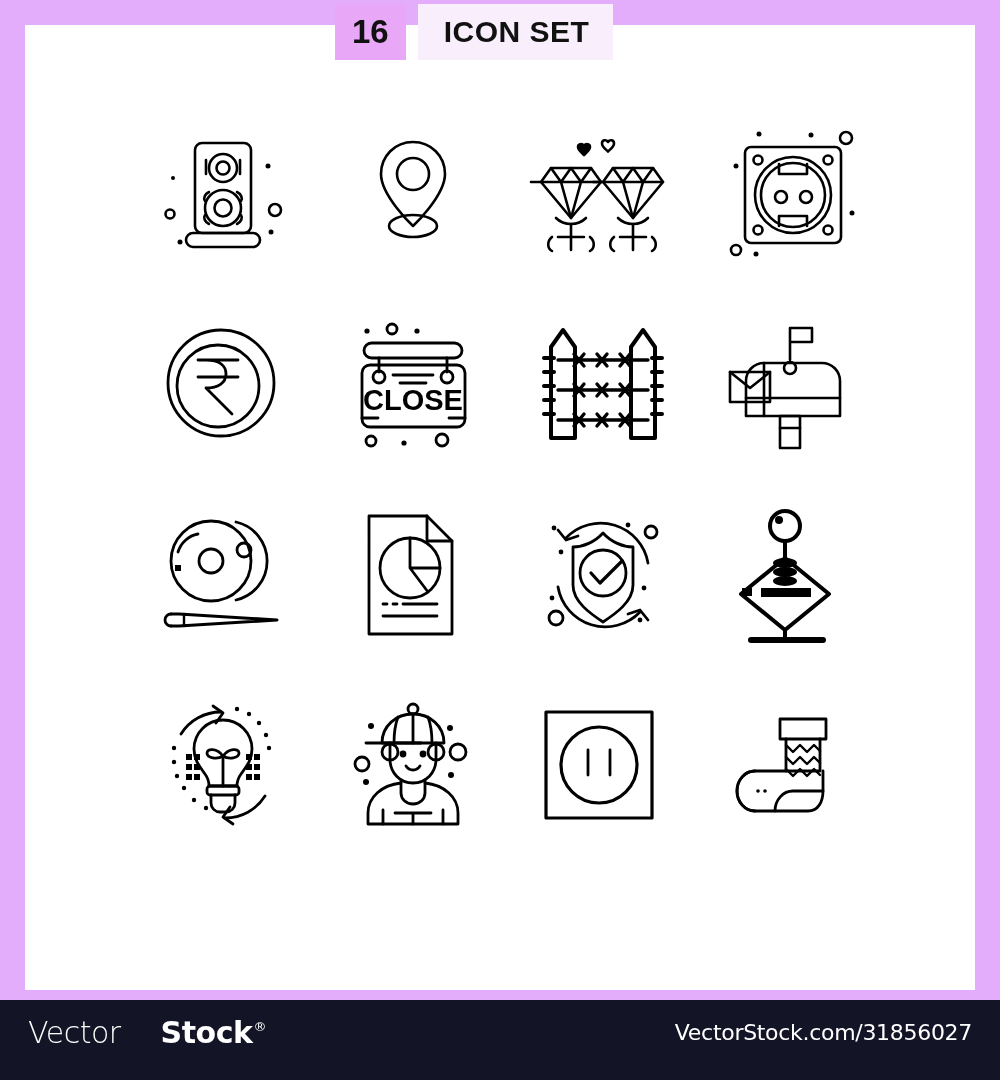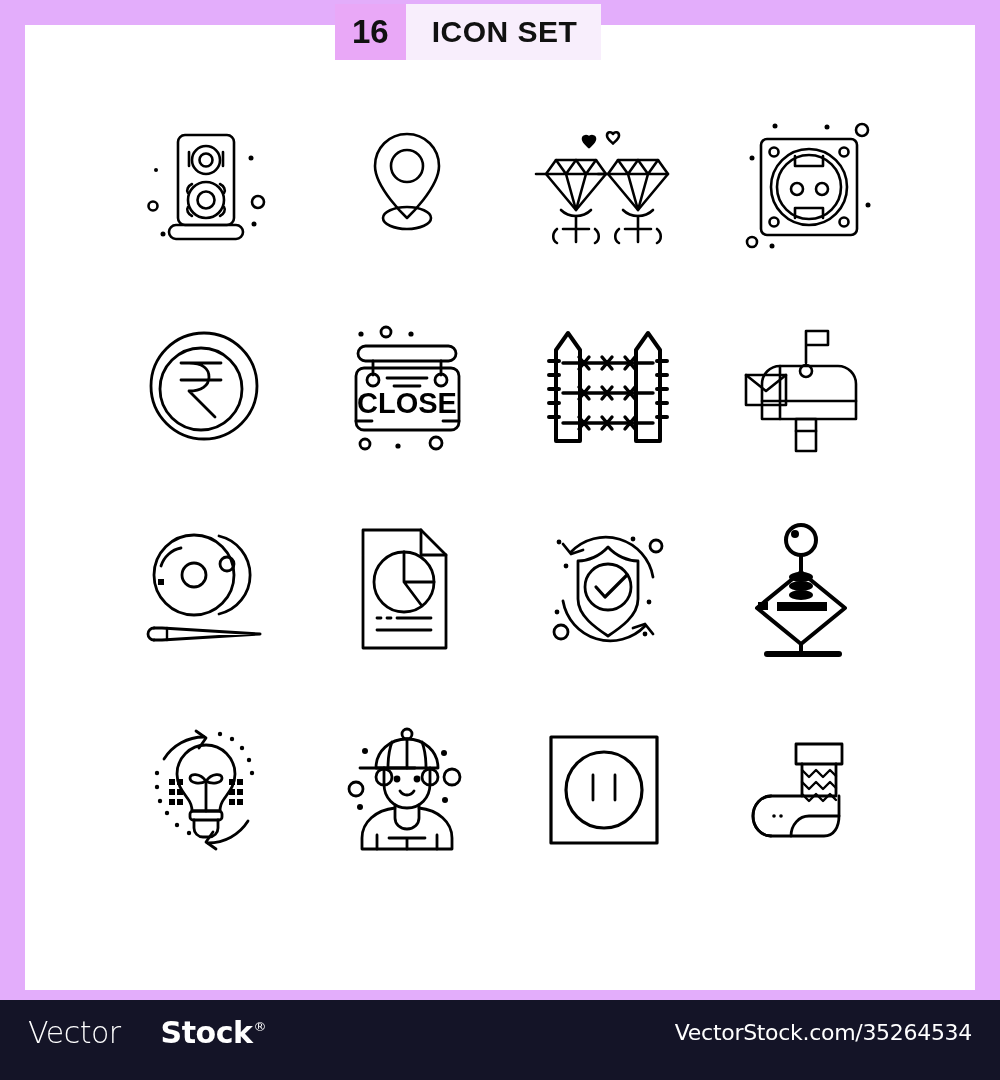--- a/index.html
+++ b/index.html
@@ -53,35 +53,35 @@
   .title-plate {
     background: #f8eefc;
     color: #111111;
     font-size: 30px;
     font-weight: bold;
     display: flex;
     align-items: center;
     justify-content: center;
     padding: 0 24px 0 26px;
     letter-spacing: 0.5px;
+    margin-left: 12px;
   }
   
   .grid {
     position: absolute;
     left: 25px;
-    top: 92px;
+    top: 100px;
     width: 965px;
     display: grid;
     grid-template-columns: repeat(4, 190px);
     grid-template-rows: repeat(4, 190px);
     justify-content: center;
     align-content: start;
     row-gap: 0px;
     column-gap: 0px;
-    gap: 11px;
   }
   .cell {
     display: flex;
     align-items: center;
     justify-content: center;
   }
   .cell svg {
     display: block;
   }
   
@@ -413,16 +413,16 @@
     </div>
 
   </div>
 
   <div class="footer">
     <div class="brand">
       <span class="light">Vector</span>
         <span class="bold">Stock</span>
         <span class="reg">®</span>
     </div>
-    <div class="site-url">VectorStock.com/35264534</div>
+    <div class="site-url">VectorStock.com/31856027</div>
   </div>
 
 </div>
 
 </body></html>

